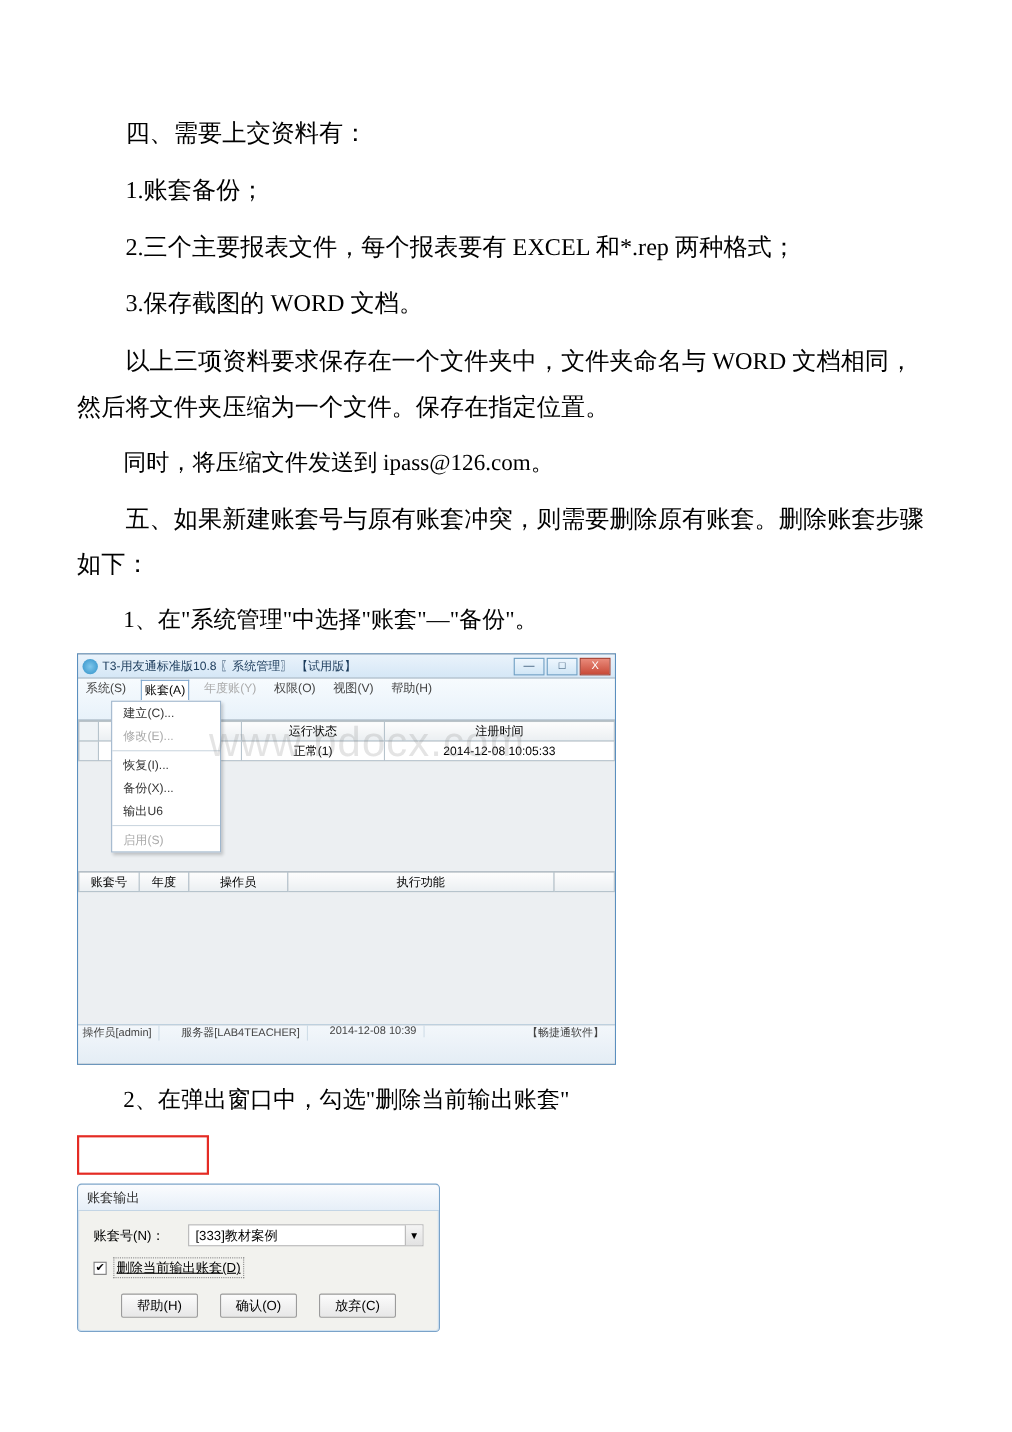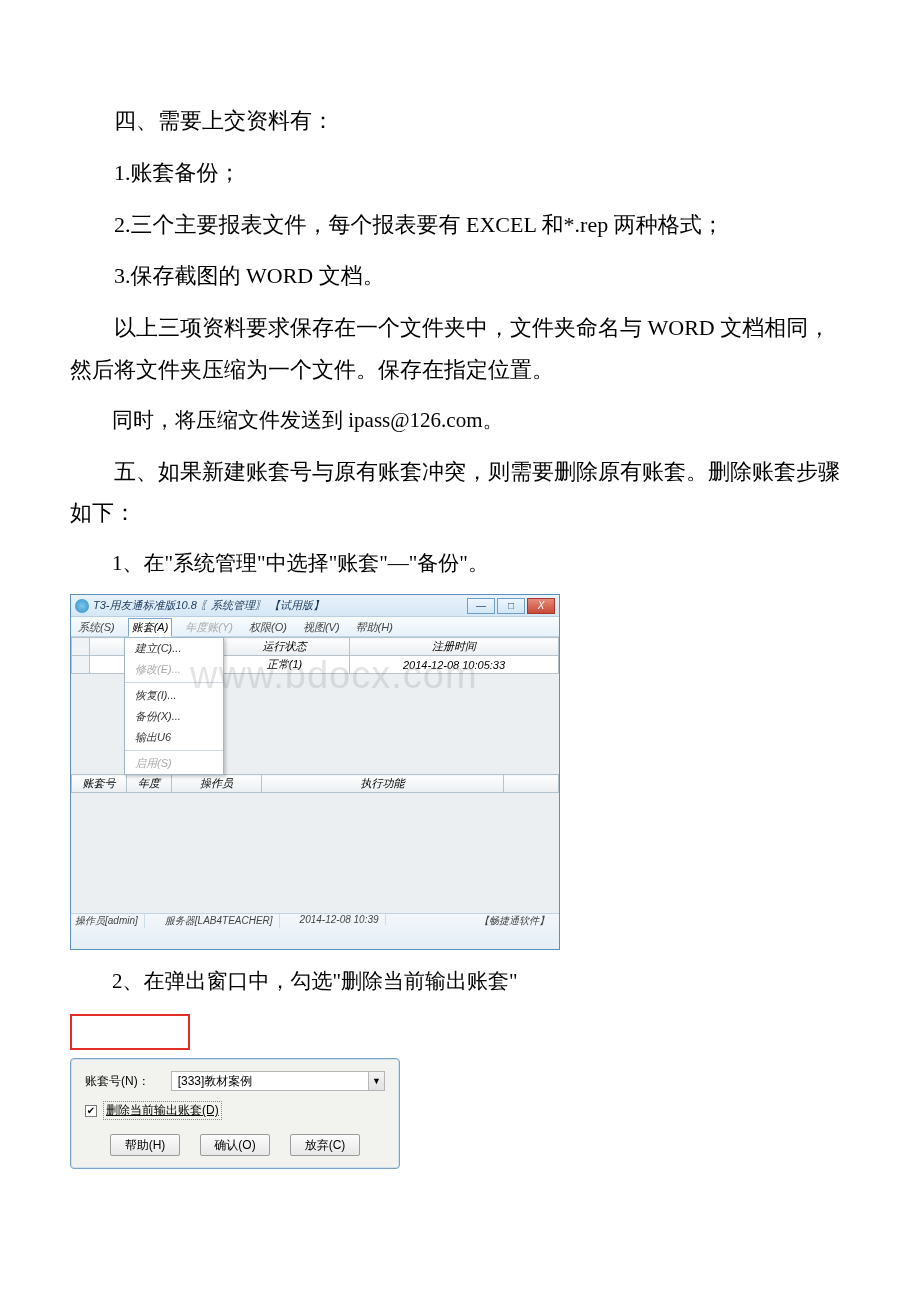--- a/index.html
+++ b/index.html
@@ -38,21 +38,20 @@
 
   
   .win {
     width: 490px;
     margin: 8px 0 12px 0;
     border: 1px solid #5a8fbf;
     font-family: "SimSun","宋体", sans-serif;
     font-size: 11px;
     background: #a3a3a3;
     position: relative;
-    font-style: italic;
   }
   .titlebar {
     height: 22px;
     background: linear-gradient(#eaf3fb,#d5e7f6);
     border-bottom: 1px solid #b9cfe0;
     display: flex;
     align-items: center;
     padding: 0 4px;
   }
   .tb-icon {
@@ -71,25 +70,25 @@
     font-size: 10px;
     border: 1px solid #6e9fc3;
     background: linear-gradient(#eef6fd,#d1e6f6);
     color: #2a4a6a;
   }
   .wc .close {
     background: linear-gradient(#e98a7a,#c84a38);
     color: #fff; border-color:#a43a2a;
   }
   .menubar {
-    height: 20px;
+    height: 38px;
     background: linear-gradient(#f7fbfe,#e8f2fa);
     border-bottom: 1px solid #c0d4e4;
     display: flex;
-    align-items: flex-end;
+    align-items: flex-start;
     padding-left: 4px;
     gap: 10px;
     color: #444;
   }
   .menubar .mi { padding: 1px 3px; }
   .menubar .mi.active {
     border: 1px solid #7fa6cc;
     background: #fff;
     border-bottom: 1px solid #fff;
     position: relative; top:1px;
@@ -106,21 +105,21 @@
     background: #fff;
     font-weight: normal;
     height: 18px;
   }
   .tbl th {
     background: linear-gradient(#fdfdfd,#ebeff2);
   }
   .leftstub { width:18px; background:#eff3f6 !important; }
   .dropmenu {
     position: absolute;
-    top: 42px; left: 53px;
+    top: 42px; left: 30px;
     width: 100px;
     background: #fff;
     border: 1px solid #9fb6cc;
     box-shadow: 2px 2px 3px rgba(0,0,0,0.2);
     z-index: 3;
   }
   .dropmenu div {
     padding: 3px 10px;
     color: #333;
   }
@@ -281,20 +280,21 @@
       <span>【畅捷通软件】</span>
     </div>
   </div>
 </div>
 
 <p class="para-noin" style="text-indent:2em">2、在弹出窗口中，勾选"删除当前输出账套"</p>
 
 <div class="redbox"></div>
 
 <div class="dlg">
+  <div class="dlg-title">账套输出</div>
   <div class="dlg-body">
     <div class="dlg-row1">
       <span>账套号(N)：</span>
       <div class="combo">
         <span>[333]教材案例</span>
         <span class="arrow">▼</span>
       </div>
     </div>
     <div class="chk">
       <span class="chkbox">✔</span>

